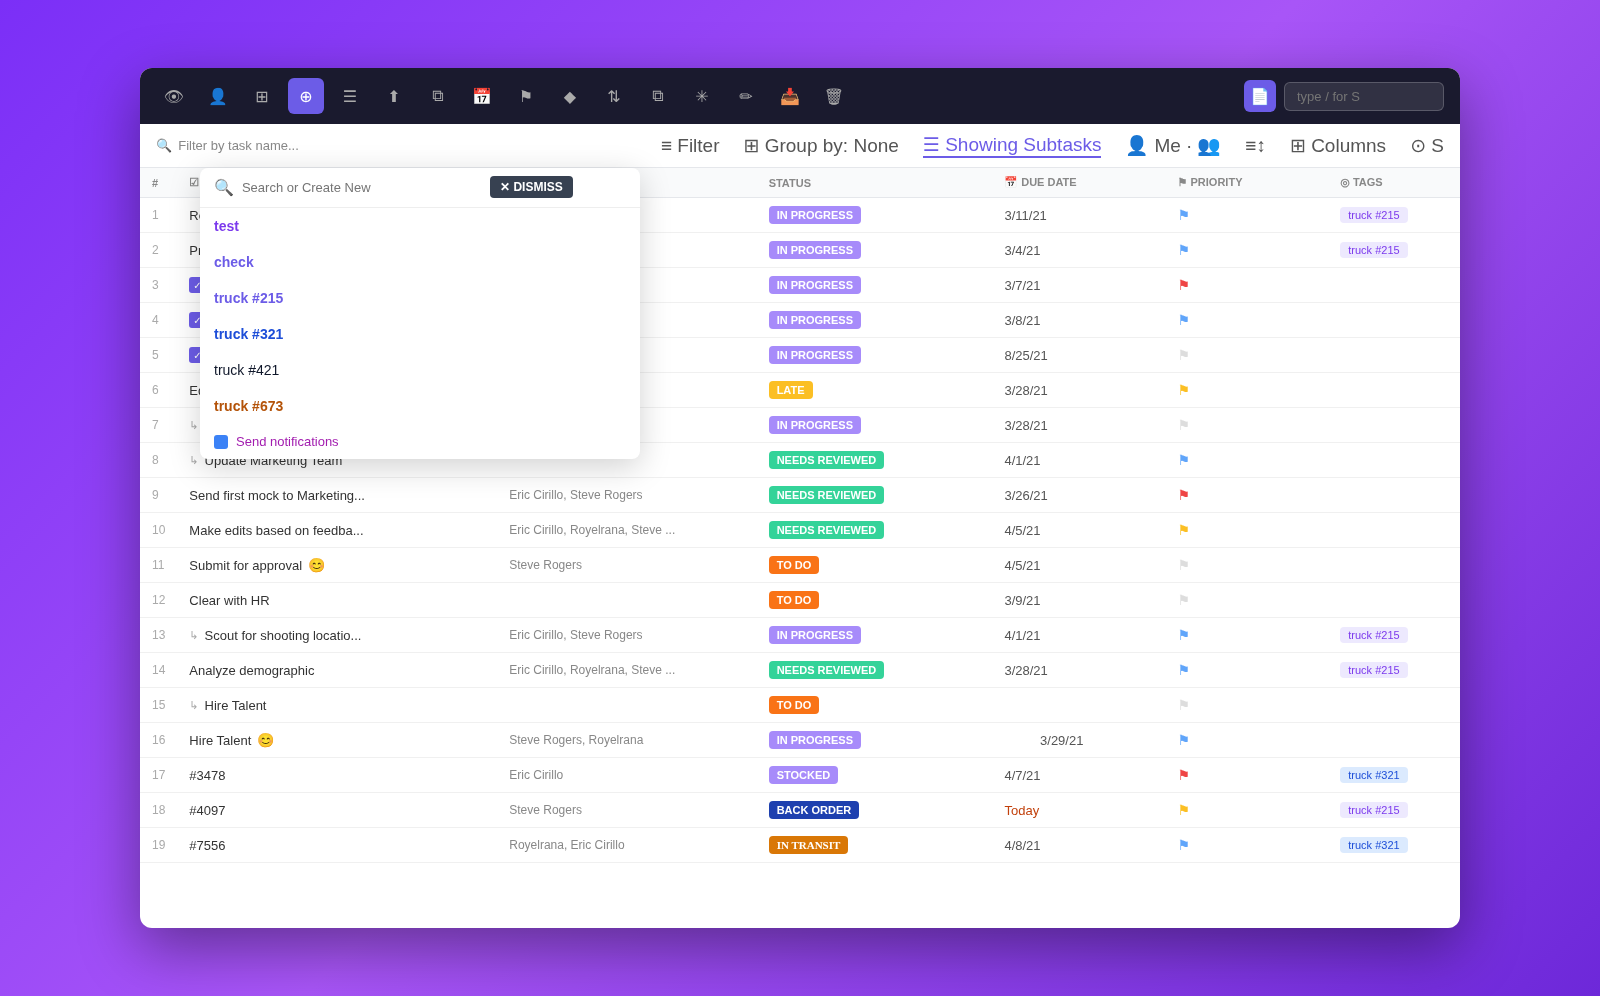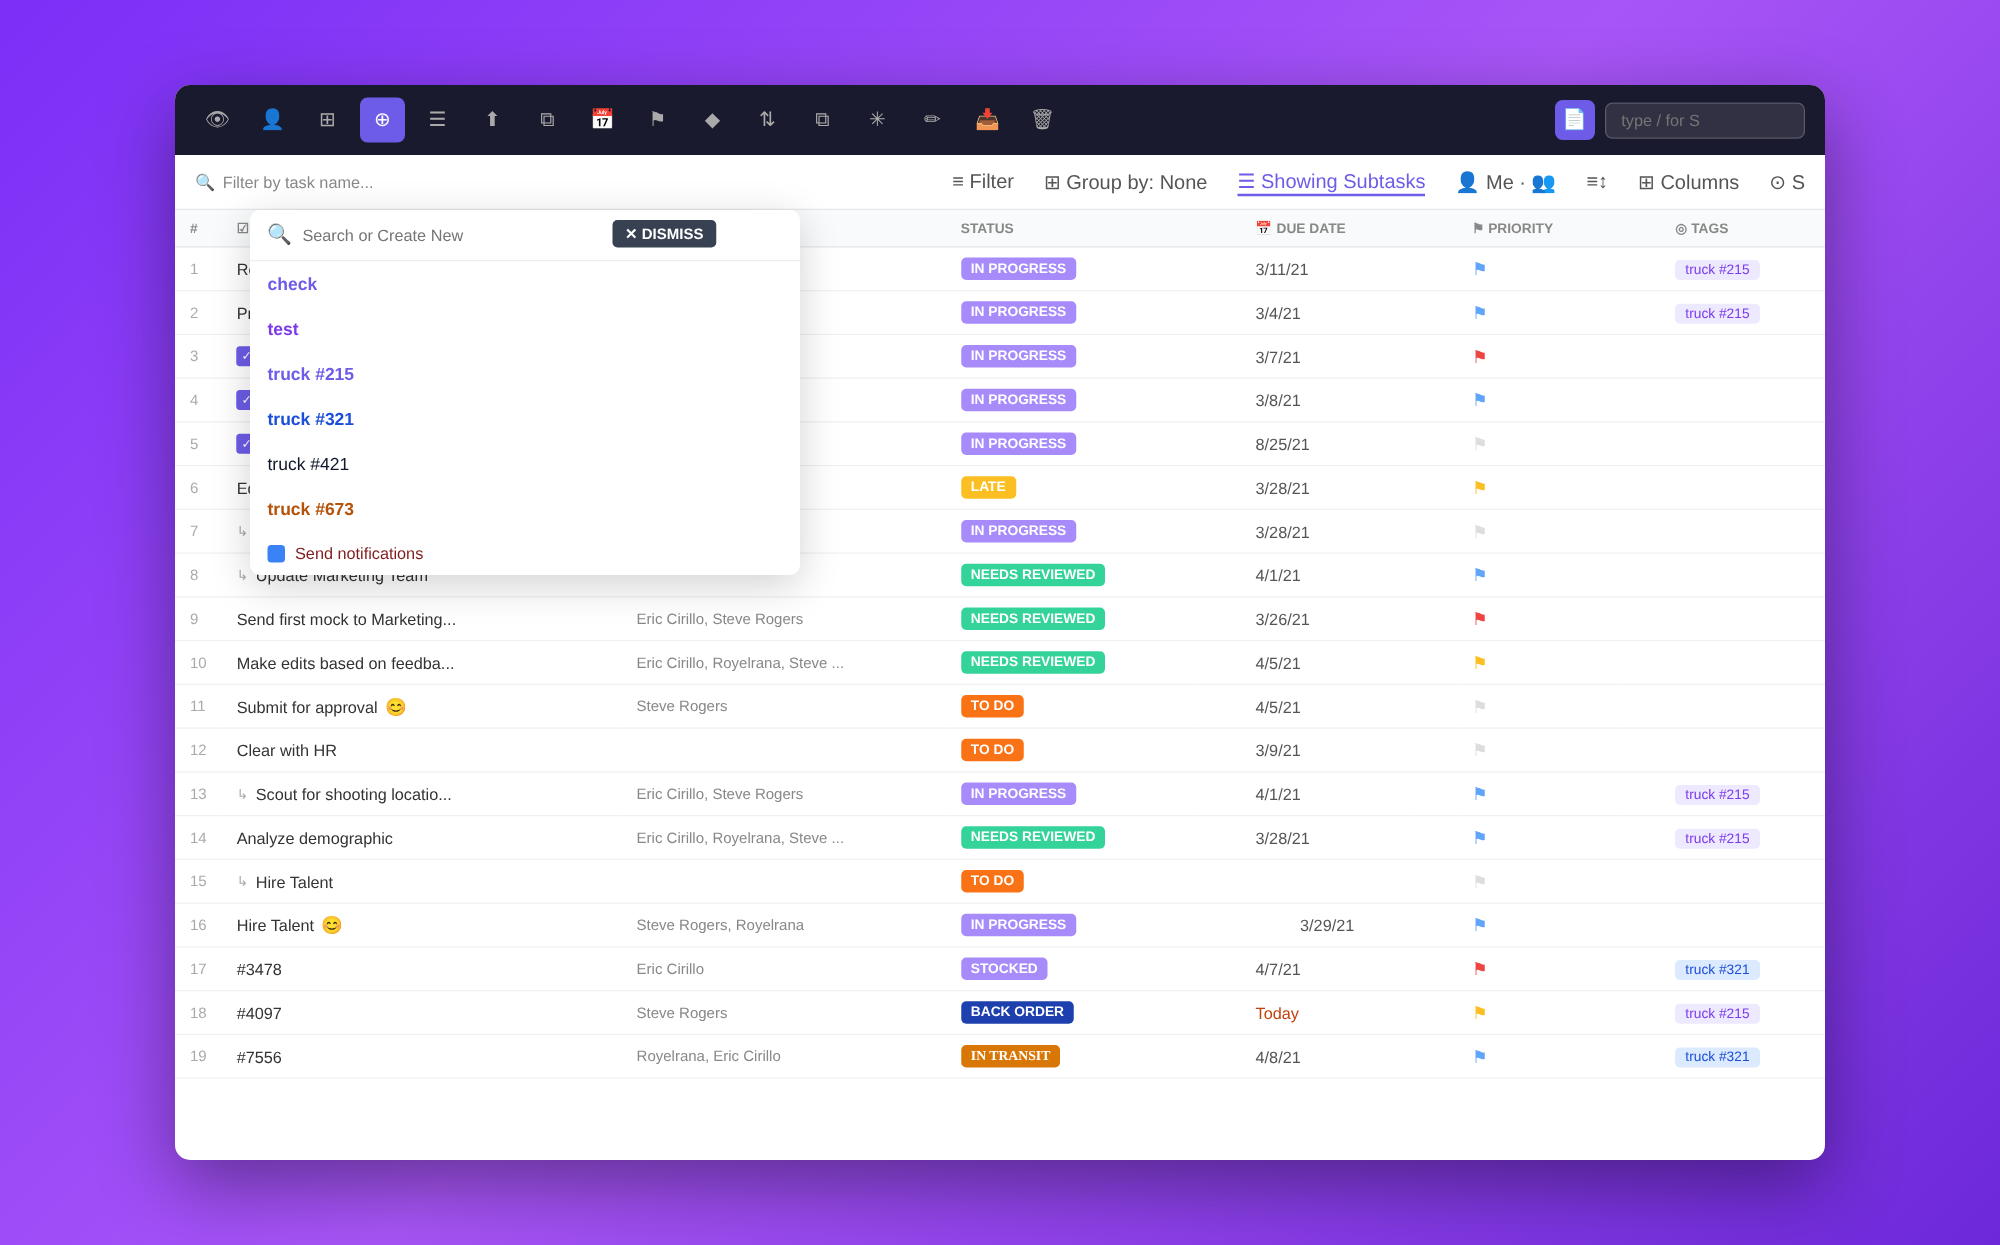--- a/index.html
+++ b/index.html
@@ -71,21 +71,21 @@
     .subheader-filter {
       display: flex;
       align-items: center;
       gap: 24px;
       margin-left: auto;
     }
     .subheader-btn {
       display: flex;
       align-items: center;
       gap: 6px;
-      font-size: 16px;
+      font-size: 19px;
       color: #555;
       cursor: pointer;
       white-space: nowrap;
     }
     .subheader-btn.active { color: #6c5ce7; border-bottom: 2px solid #6c5ce7; }
     .search-filter {
       display: flex;
       align-items: center;
       gap: 6px;
       font-size: 13px;
@@ -204,21 +204,21 @@
       font-size: 14px;
       cursor: pointer;
       display: flex;
       align-items: center;
       gap: 8px;
     }
     .dropdown-item.purple { color: #6c5ce7; font-weight: 600; }
     .dropdown-item.red { color: #0f172a; font-weight: 400; }
     .dropdown-item.blue-dark { color: #1d4ed8; font-weight: 600; }
     .dropdown-item.gold { color: #b45309; font-weight: 600; }
-    .dropdown-item.text { color: #7f1d1d; font-size: 13px; }
+    .dropdown-item.text { color: #a21caf; font-size: 13px; }
     
     .dismiss-btn {
       position: absolute;
       top: 8px;
       left: 290px;
       background: #374151;
       color: white;
       border: none;
       border-radius: 4px;
       padding: 4px 10px;
@@ -614,22 +614,22 @@
           </tbody>
       </table>
     </div>
 
     <div class="dropdown-overlay">
       <button class="dismiss-btn">✕ DISMISS</button>
       <div class="dropdown-search">
         <span style="color:#aaa;">🔍</span>
         <input type="text" placeholder="Search or Create New" style="border: none; outline: none; font-size: 13px; color: rgb(136, 136, 136); flex: 1 1 0%;">
       </div>
+      <div class="dropdown-item" style="color:#7c3aed;font-weight:600;">test</div>
       <div class="dropdown-item purple">check</div>
-      <div class="dropdown-item" style="color:#7c3aed;font-weight:600;">test</div>
       <div class="dropdown-item purple">truck #215</div>
       <div class="dropdown-item blue-dark" style="color:#1d4ed8;font-weight:600;">truck #321</div>
       <div class="dropdown-item red">truck #421</div>
       <div class="dropdown-item gold">truck #673</div>
       <div class="dropdown-item text">
         <span style="width:14px;height:14px;background:#3b82f6;border-radius:3px;display:inline-block;"></span>
         Send notifications
       </div>
     </div>
   </div>

